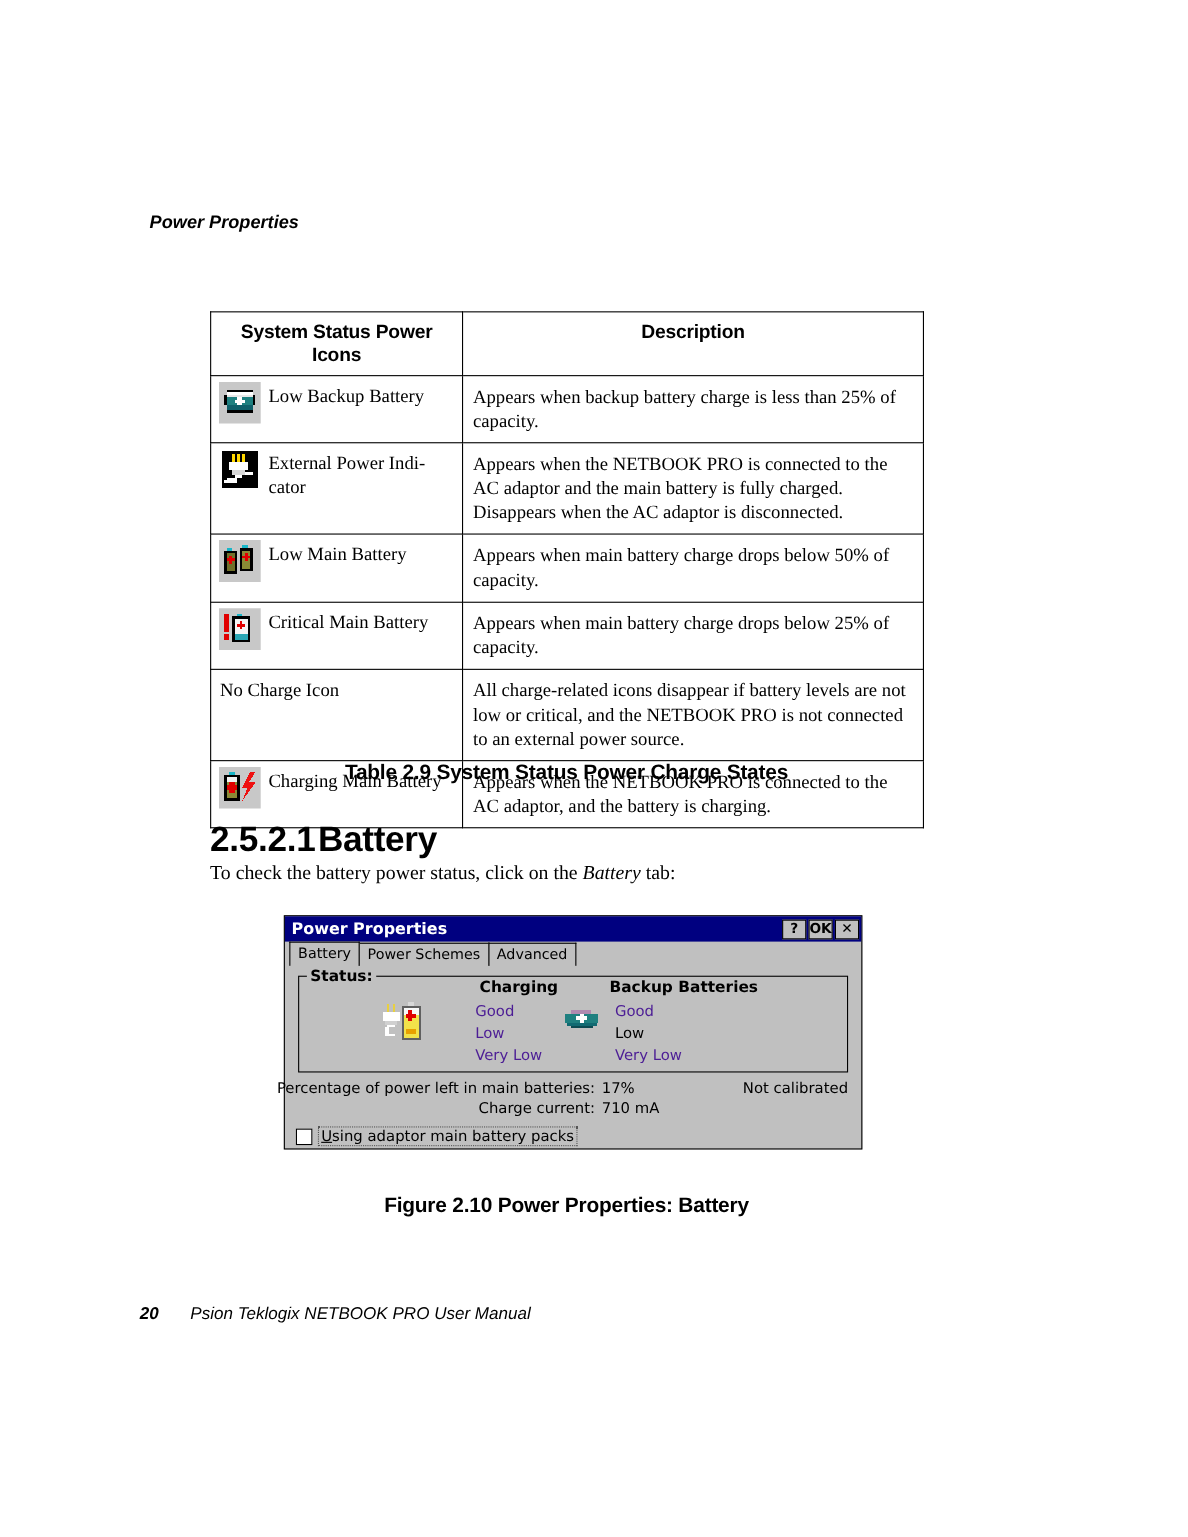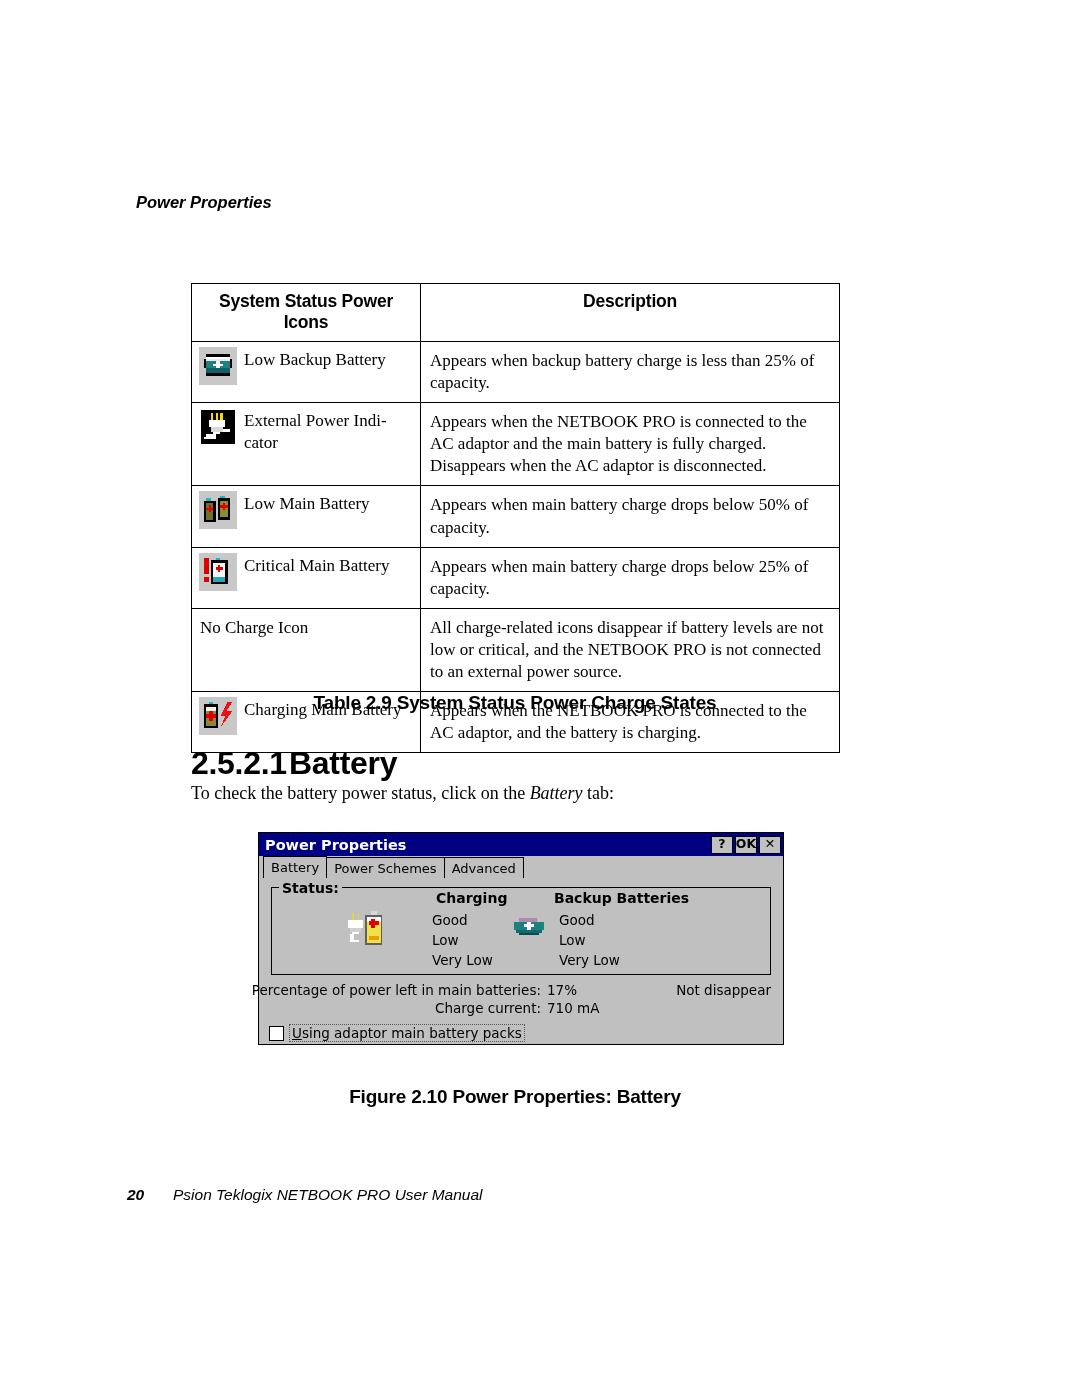--- a/index.html
+++ b/index.html
@@ -242,21 +242,21 @@
     font-weight: bold;
     white-space: nowrap;
   }
   .head-charging { left: 165px; top: 6px; }
   .head-backup   { left: 283px; top: 6px; }
   .lvl {
     position: absolute;
     font-size: 13.5px;
     white-space: nowrap;
   }
-  .lvl.dim { color: #000000; }
+  .lvl.dim { color: #4c1d95; }
   .lvl.on  { color: #000; }
   .c1 { left: 161px; }
   .c2 { left: 288px; }
   .r1 { top: 28px; }
   .r2 { top: 48px; }
   .r3 { top: 68px; }
 
   .icon-charging {
     position: absolute;
     left: 75px; top: 22px;
@@ -583,21 +583,21 @@
         <rect x="6" y="9" width="12" height="1" fill="#0c4a52"></rect>
         <rect x="11" y="2" width="2" height="5" fill="#ffffff"></rect>
         <rect x="9" y="3.5" width="6" height="2" fill="#ffffff"></rect>
       </svg>
     </div>
 
     <div class="info-rows">
       <div class="info-line">
         <span class="info-lbl">Percentage of power left in main batteries:</span>
         <span class="info-val">17%</span>
-        <span class="info-extra">Not disappear</span>
+        <span class="info-extra">Not calibrated</span>
       </div>
       <div class="info-line">
         <span class="info-lbl">Charge current:</span>
         <span class="info-val">710 mA</span>
       </div>
     </div>
 
     <div class="checkrow">
       <span class="cbox"></span>
       <span class="cb-label"><u>U</u><span>sing adaptor main battery packs</span></span>

